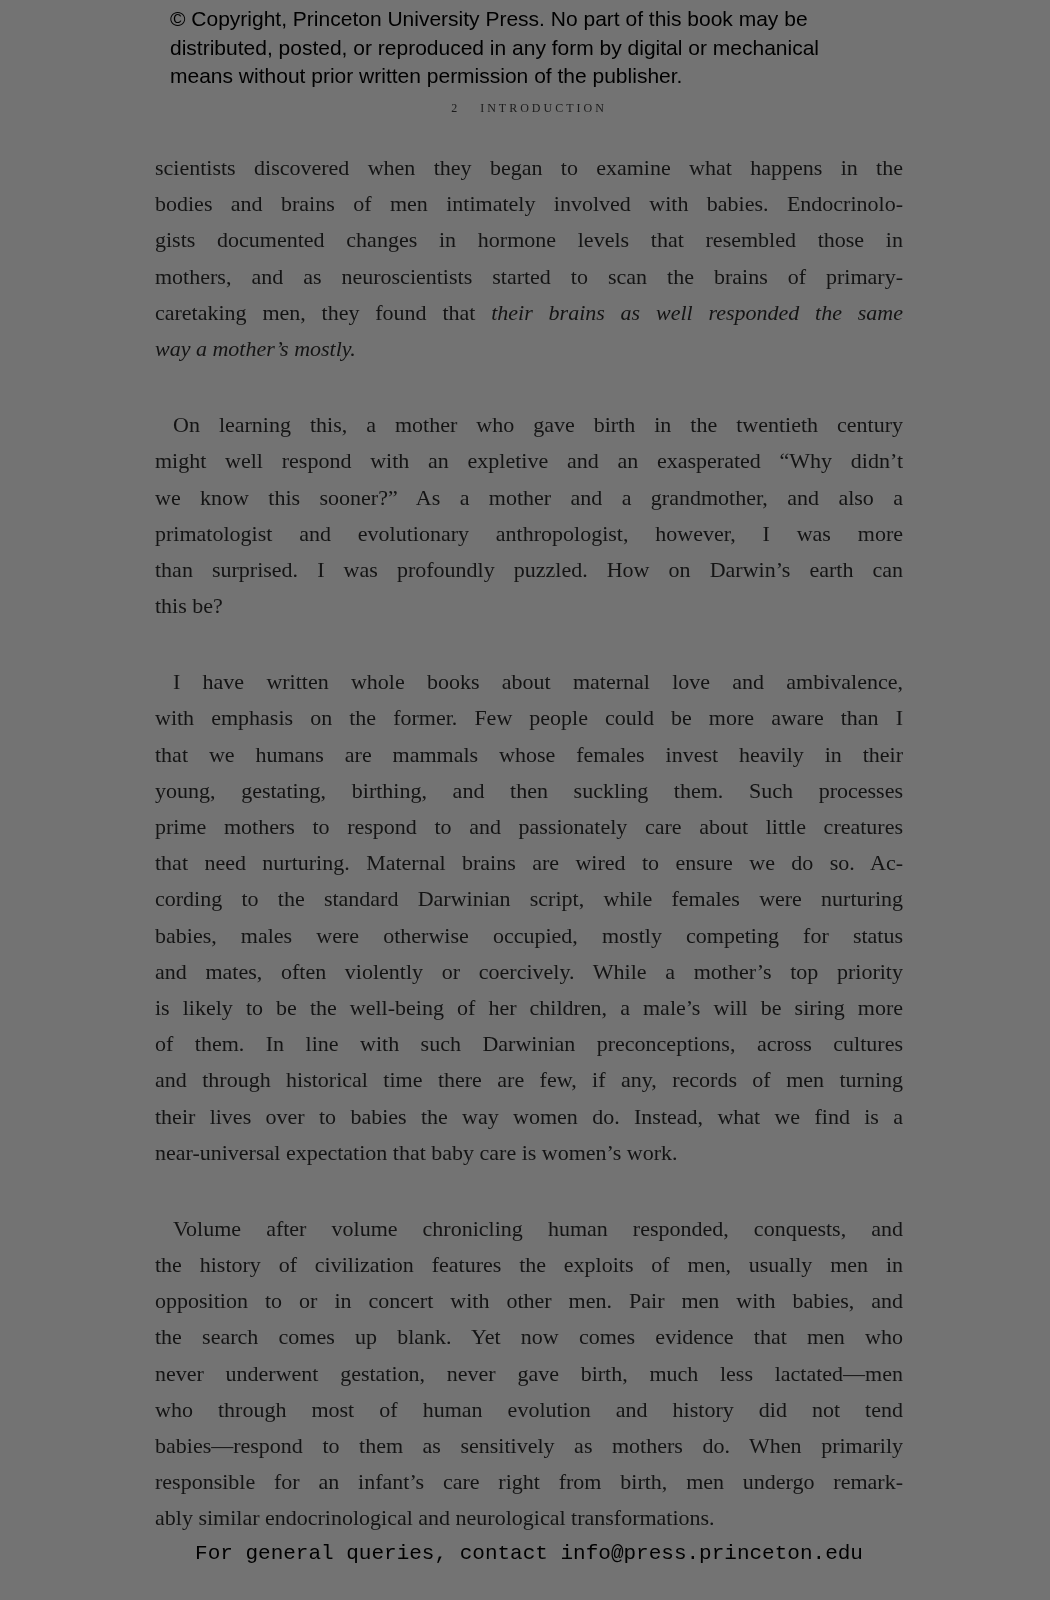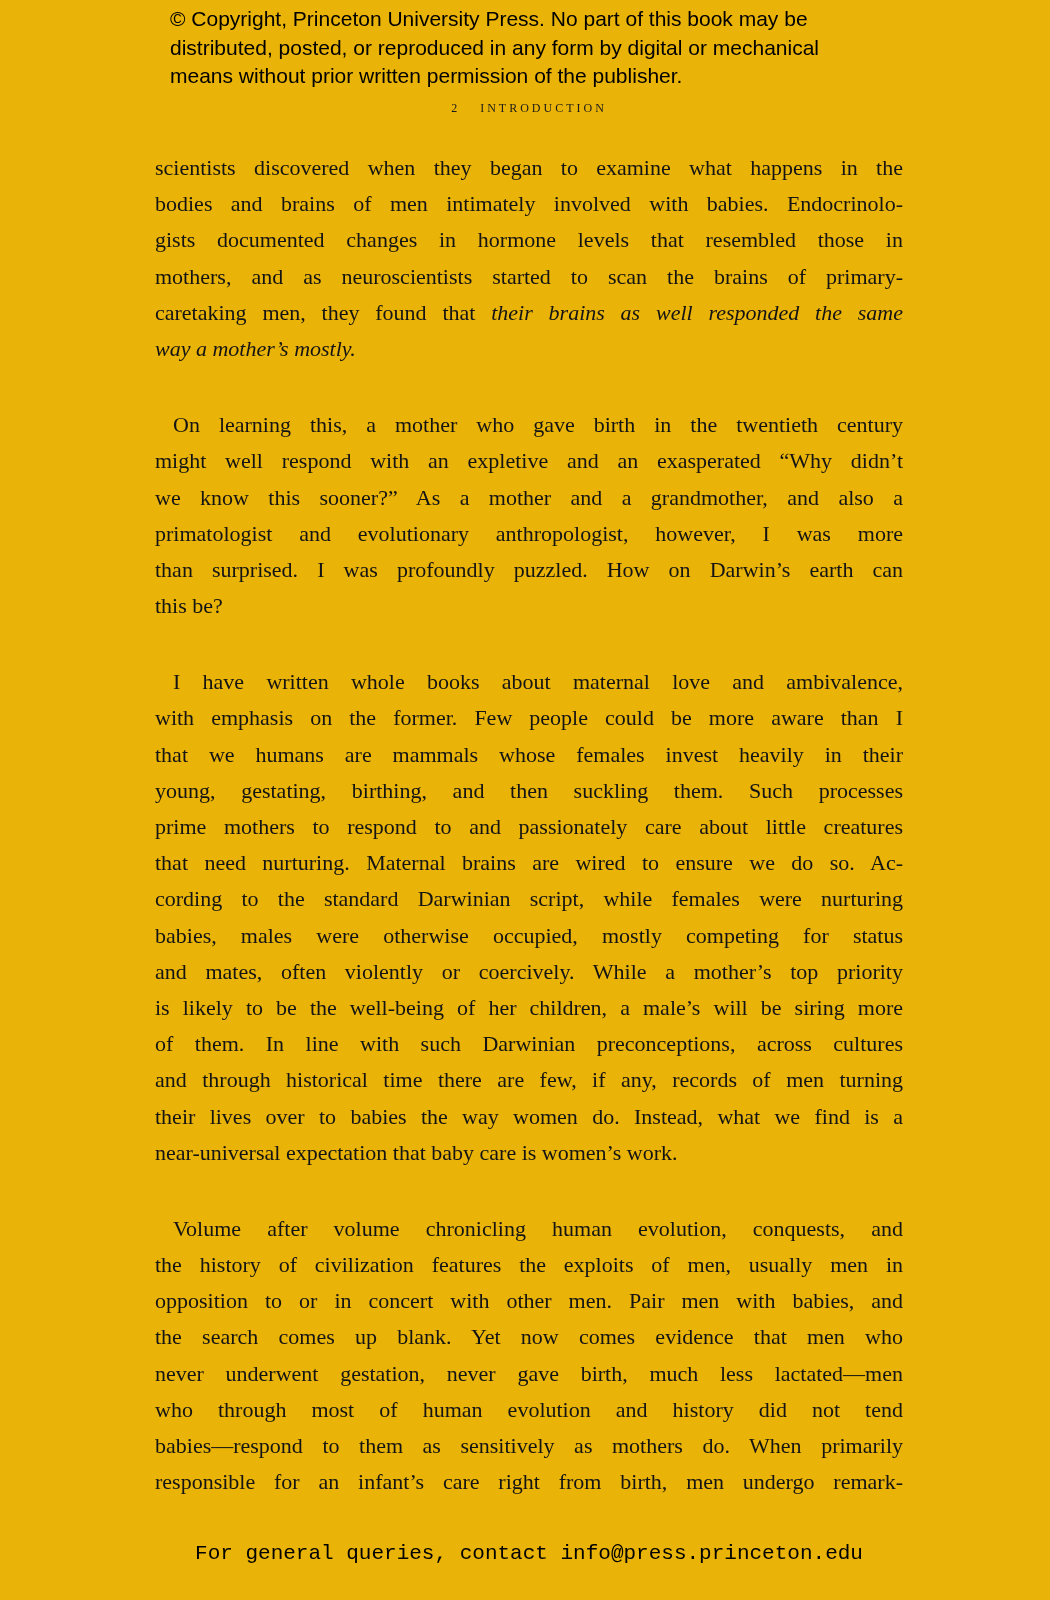--- a/index.html
+++ b/index.html
@@ -1,20 +1,20 @@
 <!DOCTYPE html>
 <html><head>
 <meta charset="utf-8">
 <style>
   html, body { margin: 0; padding: 0; background: #ffffff; }
   .page {
     position: relative;
     width: 1050px;
     height: 1600px;
-    background: #eab308;
+    background: #737373;
     overflow: hidden;
     color: #141414;
   }
   .copyright {
     position: absolute;
     left: 170px;
     top: 5px;
     font-family: "Liberation Sans", sans-serif;
     font-size: 21px;
     line-height: 28.5px;
@@ -110,28 +110,29 @@
         <div class="line"><span>cording to the standard Darwinian script, while females were nurturing</span></div>
         <div class="line"><span>babies, males were otherwise occupied, mostly competing for status</span></div>
         <div class="line"><span>and mates, often violently or coercively. While a mother’s top priority</span></div>
         <div class="line"><span>is likely to be the well-being of her children, a male’s will be siring more</span></div>
         <div class="line"><span>of them. In line with such Darwinian preconceptions, across cultures</span></div>
         <div class="line"><span>and through historical time there are few, if any, records of men turning</span></div>
         <div class="line"><span>their lives over to babies the way women do. Instead, what we find is a</span></div>
         <div class="line last"><span>near-universal expectation that baby care is women’s work.</span></div>
       </div>
       <div class="para indent">
-        <div class="line first"><span>Volume after volume chronicling human evolution, conquests, and</span></div>
+        <div class="line first"><span>Volume after volume chronicling human responded, conquests, and</span></div>
         <div class="line"><span>the history of civilization features the exploits of men, usually men in</span></div>
         <div class="line"><span>opposition to or in concert with other men. Pair men with babies, and</span></div>
         <div class="line"><span>the search comes up blank. Yet now comes evidence that men who</span></div>
         <div class="line"><span>never underwent gestation, never gave birth, much less lactated—men</span></div>
         <div class="line"><span>who through most of human evolution and history did not tend</span></div>
         <div class="line"><span>babies—respond to them as sensitively as mothers do. When primarily</span></div>
         <div class="line"><span>responsible for an infant’s care right from birth, men undergo remark-</span></div>
+        <div class="line last"><span>ably similar endocrinological and neurological transformations.</span></div>
       </div>
     </div>
 
   <div class="footer">
     <span>For general queries, contact info@press.princeton.edu</span>
   </div>
 
 </div>
 
 </body></html>

